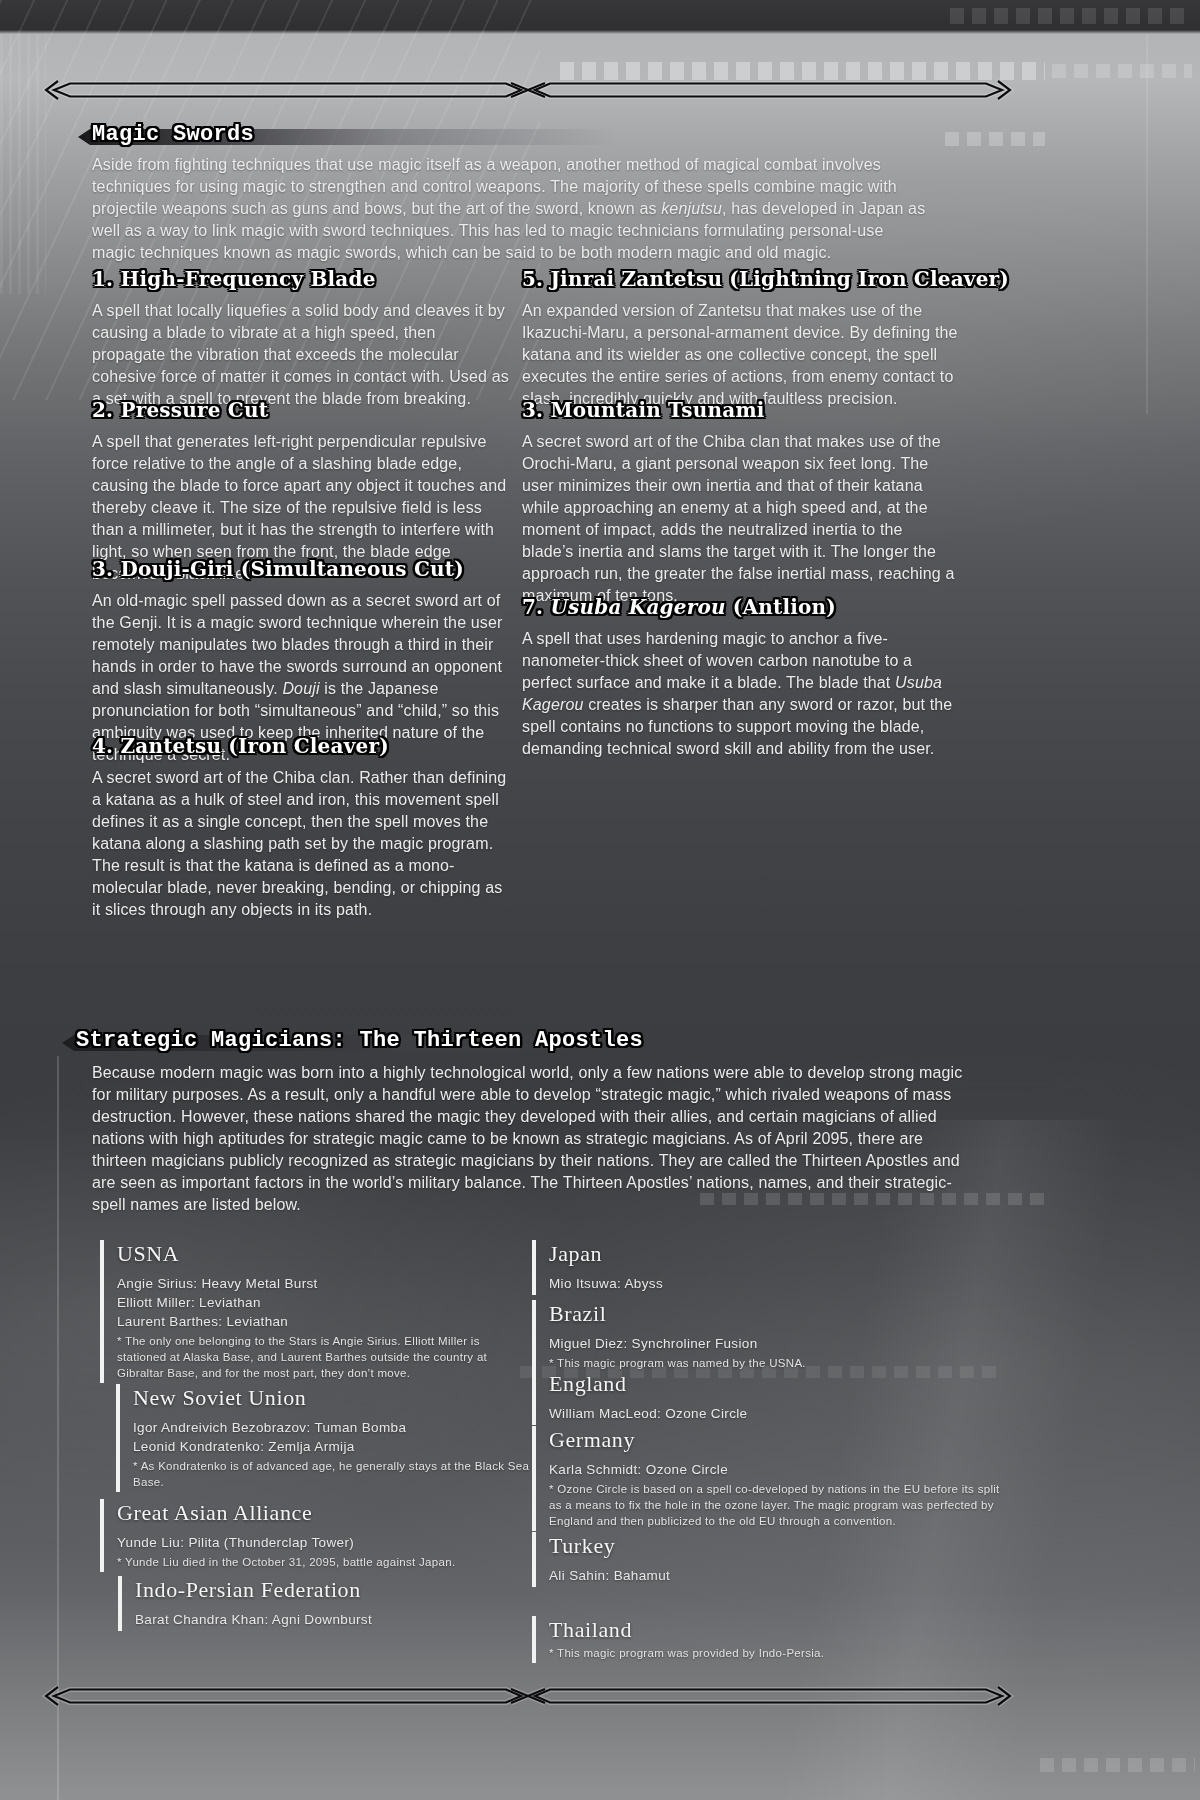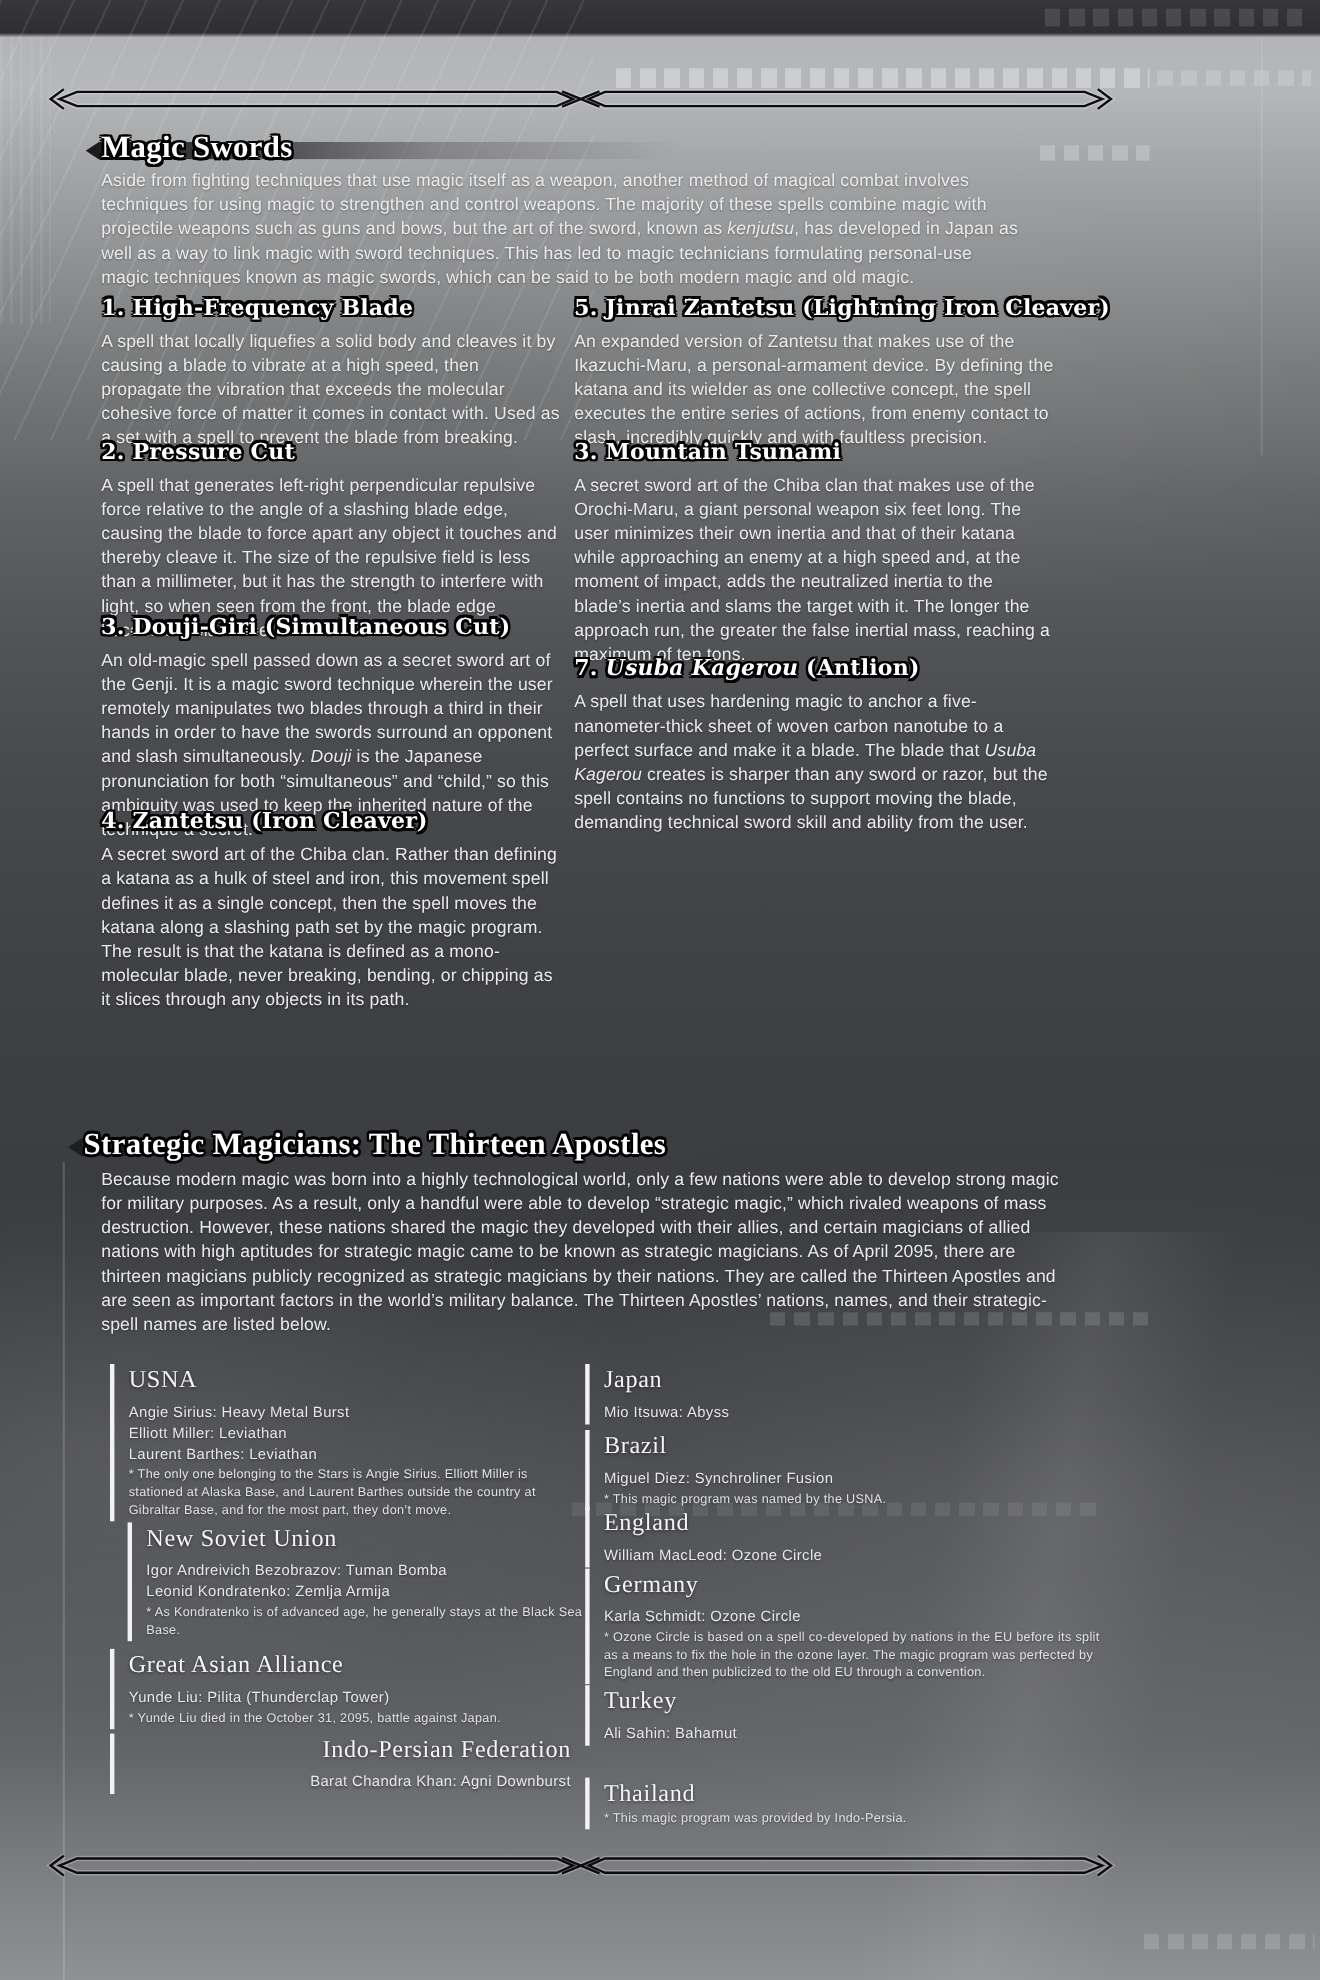--- a/index.html
+++ b/index.html
@@ -32,21 +32,21 @@
   :root{--outl:
     -2px -2px 0 #000, 0 -2.4px 0 #000, 2px -2px 0 #000,
     -2.4px 0 0 #000, 2.4px 0 0 #000,
     -2px 2px 0 #000, 0 2.4px 0 #000, 2px 2px 0 #000,
     -1.2px -2.2px 0 #000, 1.2px -2.2px 0 #000, -1.2px 2.2px 0 #000, 1.2px 2.2px 0 #000;}
   .main-header{position:absolute;height:32px;}
   .swoosh{position:absolute;left:0;top:9px;height:16px;
     background:linear-gradient(90deg, rgba(12,12,14,0.92), rgba(38,38,42,0.75) 28%, rgba(70,70,76,0.38) 58%, rgba(120,120,126,0) 100%);
     clip-path:polygon(0 50%, 12px 0, 100% 0, 100% 100%, 12px 100%);}
   .main-head-text{position:relative;margin:0 0 0 14px;
-    font-family:Liberation Serif, serif;font-weight:700;font-size:28px;line-height:30px;
+    font-family:Liberation Mono, monospace;font-weight:700;font-size:22px;line-height:30px;
     color:#fff;text-shadow:var(--outl);letter-spacing:.3px;white-space:nowrap;}
   .section{position:absolute;}
   .sec-head{margin:0 0 8px 0;font-family:"DejaVu Serif",serif;font-weight:700;
     font-size:20px;line-height:26px;color:#fff;text-shadow:var(--outl);letter-spacing:.2px;white-space:nowrap;}
   .body-text{margin:0;font-size:16px;line-height:22px;color:#ebebeb;
     letter-spacing:.15px;text-shadow:0 1px 2px rgba(0,0,0,0.35);}
   .intro{position:absolute;}
   .it{font-style:italic;}
   
   .nation{position:absolute;border-left:4px solid #f2f2f2;padding:1px 0 2px 13px;}
@@ -153,21 +153,21 @@
     </div>
     <div class="nation-note">* As Kondratenko is of advanced age, he generally stays at the Black Sea Base.</div>
   </div>
   <div class="nation" style="left:100px;top:1499px;width:402px;">
     <div class="nation-name">Great Asian Alliance</div>
     <div class="nation-entries">
       <div>Yunde Liu: Pilita (Thunderclap Tower)</div>
     </div>
     <div class="nation-note">* Yunde Liu died in the October 31, 2095, battle against Japan.</div>
   </div>
-  <div class="nation" style="left:100px;top:1576px;width:402px;text-align:right;">
+  <div class="nation" style="left:118px;top:1576px;width:402px;">
     <div class="nation-name">Indo-Persian Federation</div>
     <div class="nation-entries">
       <div>Barat Chandra Khan: Agni Downburst</div>
     </div>
   </div>
 
   <div class="nation" style="left:532px;top:1240px;width:462px;">
     <div class="nation-name">Japan</div>
     <div class="nation-entries">
       <div>Mio Itsuwa: Abyss</div>

